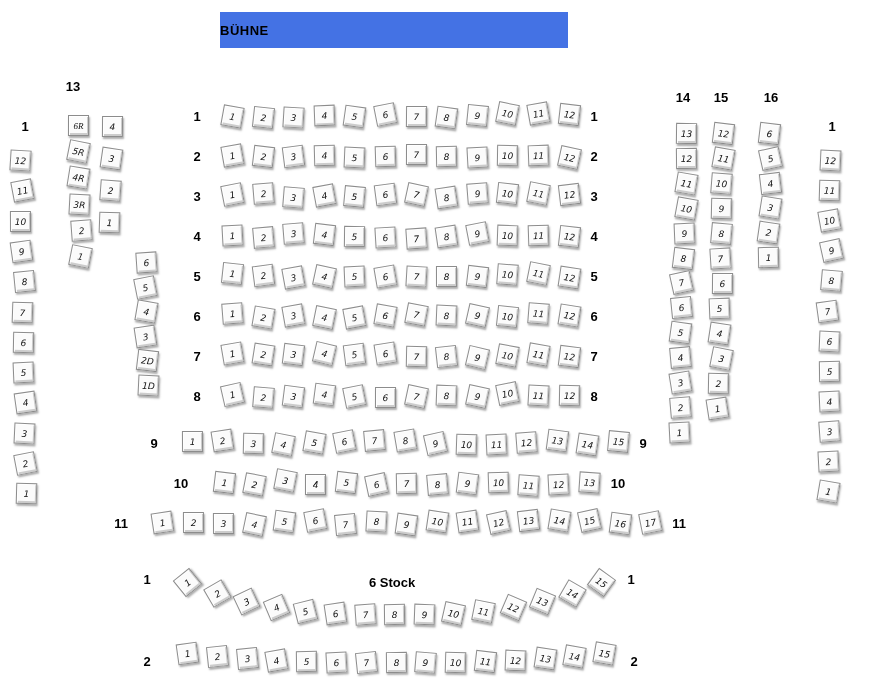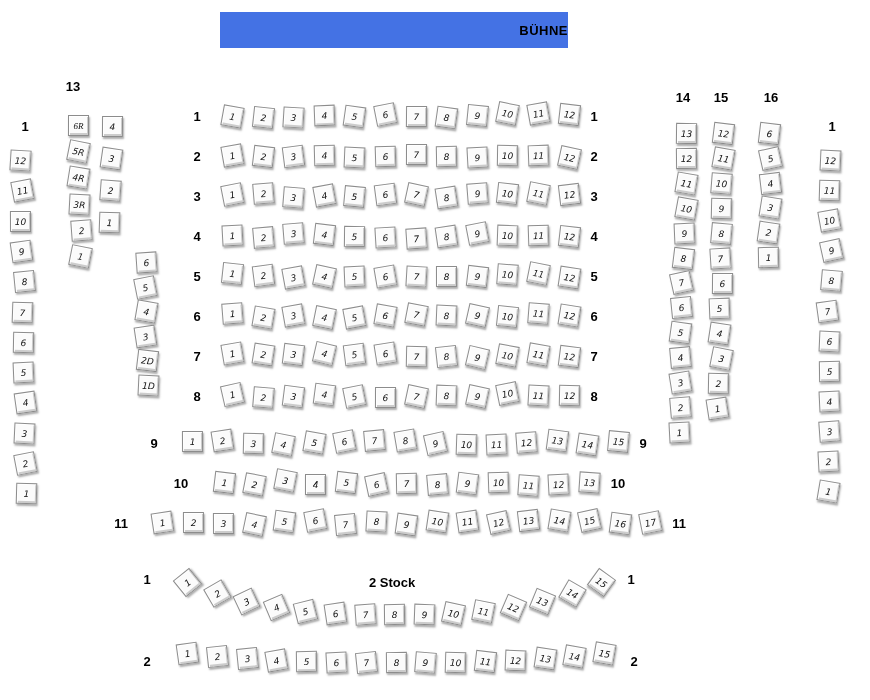--- a/index.html
+++ b/index.html
@@ -2,21 +2,21 @@
 <html><head>
 <meta charset="utf-8">
 <style>
   html, body { margin: 0; padding: 0; background: #ffffff; }
   .canvas {
     position: relative; width: 870px; height: 700px; background: #ffffff;
     overflow: hidden; font-family: "Liberation Sans", sans-serif;
   }
   .stage {
     position: absolute; left: 220px; top: 12px; width: 348px; height: 36px;
-    display: flex; align-items: center; justify-content: flex-end;
+    display: flex; align-items: center; justify-content: flex-start;
   }
   .stage span { font-size: 13px; font-weight: bold; color: #000; letter-spacing: 0.5px; }
   .map-label {
     position: absolute; transform: translate(-50%, -50%);
     font-size: 13px; font-weight: bold; color: #000; white-space: nowrap;
   }
   .seat {
     position: absolute; width: 21px; height: 21px; box-sizing: border-box;
     background: #fbfbfb; border: 1px solid #8c8c8c;
     box-shadow: 1px 2px 2px rgba(70,70,70,0.45),
@@ -27,21 +27,21 @@
     color: #111; cursor: pointer; user-select: none;
   }
 </style>
 </head>
 <body>
 
 <div class="canvas" id="seatmap">
   <div class="stage" style="background: rgb(68, 114, 228);">
     <span>BÜHNE</span>
   </div>
-  <div class="map-label" style="left:392px; top:582px;">2 Stock</div>
+  <div class="map-label" style="left:392px; top:582px;">6 Stock</div>
 <div class="map-label" style="left: 73px; top: 86px;">13</div>
     <div class="seat" style="left: 67.9px; top: 115px; transform: rotate(0.1deg); font-family: Liberation Serif, serif;">6R</div>
     <div class="seat" style="left: 68.1px; top: 141.2px; transform: rotate(11.3deg);">5R</div>
     <div class="seat" style="left: 68.4px; top: 167.4px; transform: rotate(9.2deg);">4R</div>
     <div class="seat" style="left: 68.5px; top: 193.6px; transform: rotate(3deg);">3R</div>
     <div class="seat" style="left: 71.2px; top: 219.8px; transform: rotate(-4.3deg);">2</div>
     <div class="seat" style="left: 70px; top: 246px; transform: rotate(11.3deg);">1</div>
     <div class="seat" style="left: 101.5px; top: 116px; transform: rotate(0.4deg);">4</div>
     <div class="seat" style="left: 100.9px; top: 148px; transform: rotate(8.3deg);">3</div>
     <div class="seat" style="left: 100.1px; top: 180px; transform: rotate(4.2deg);">2</div>

